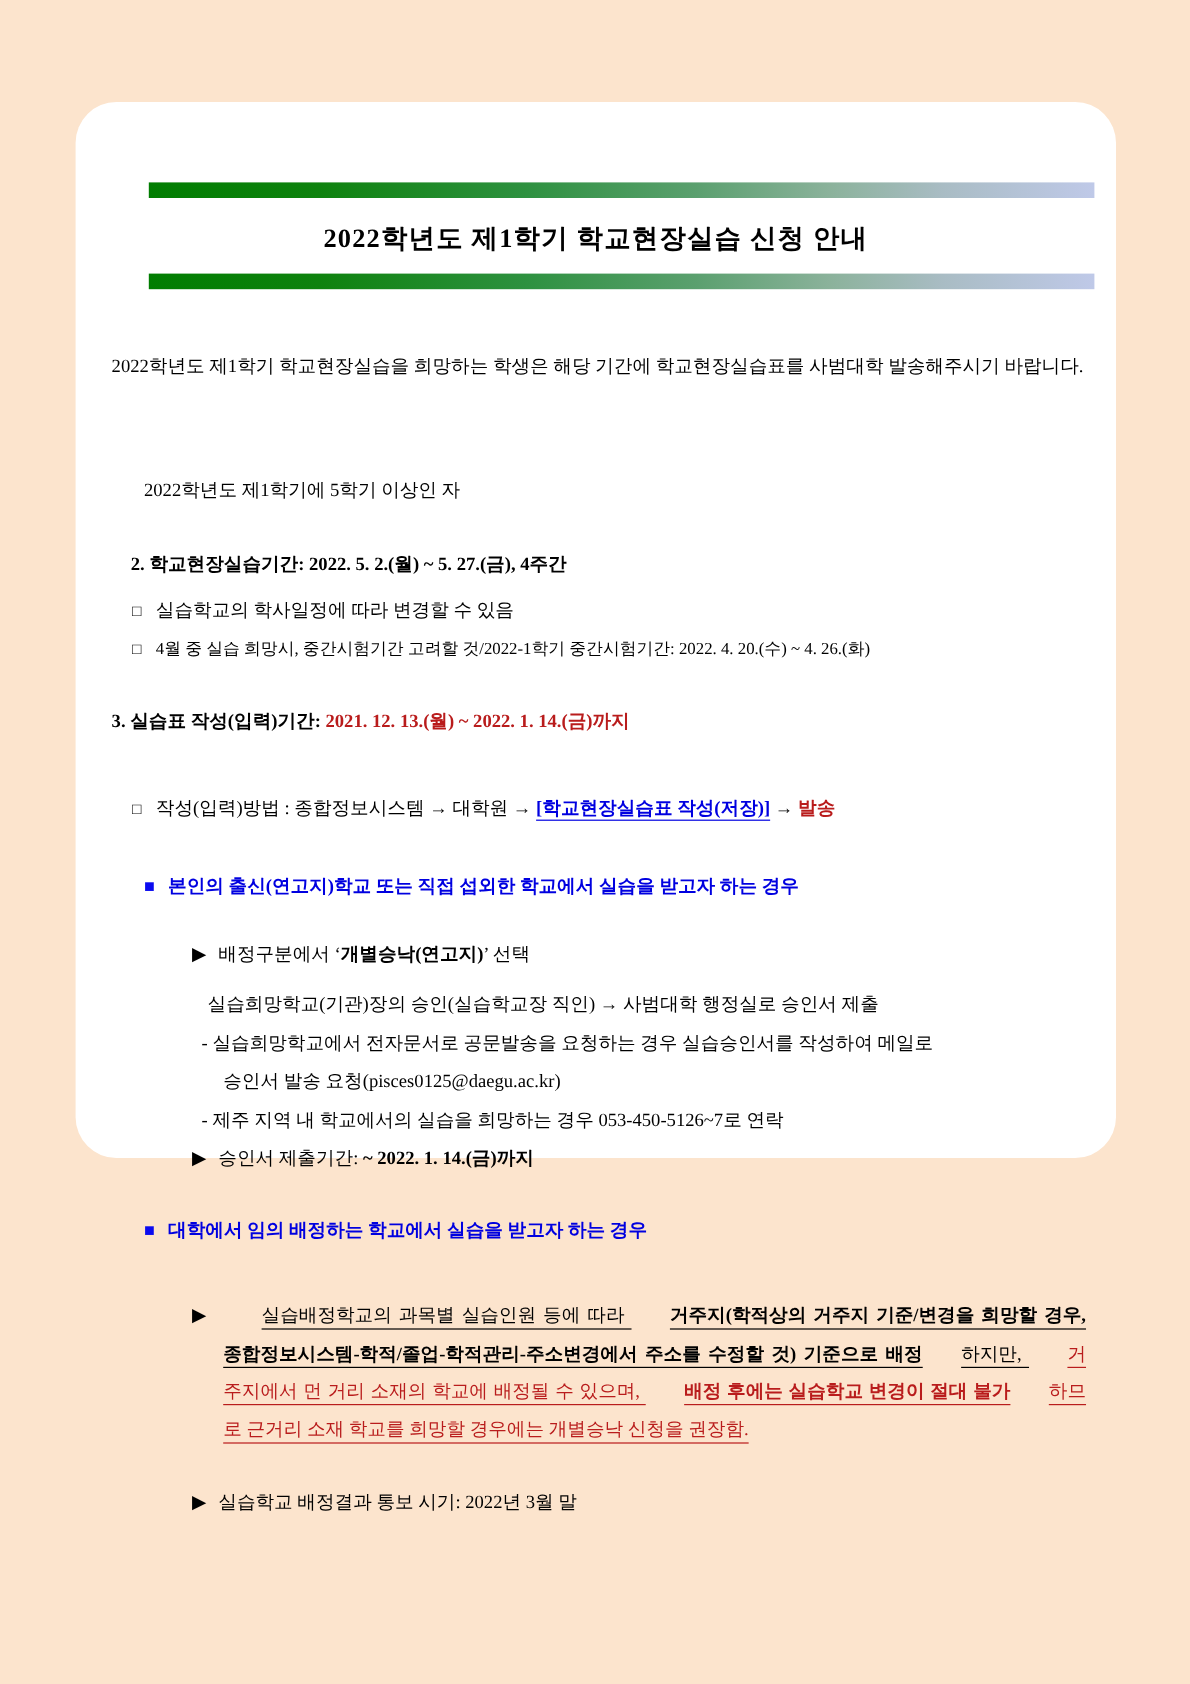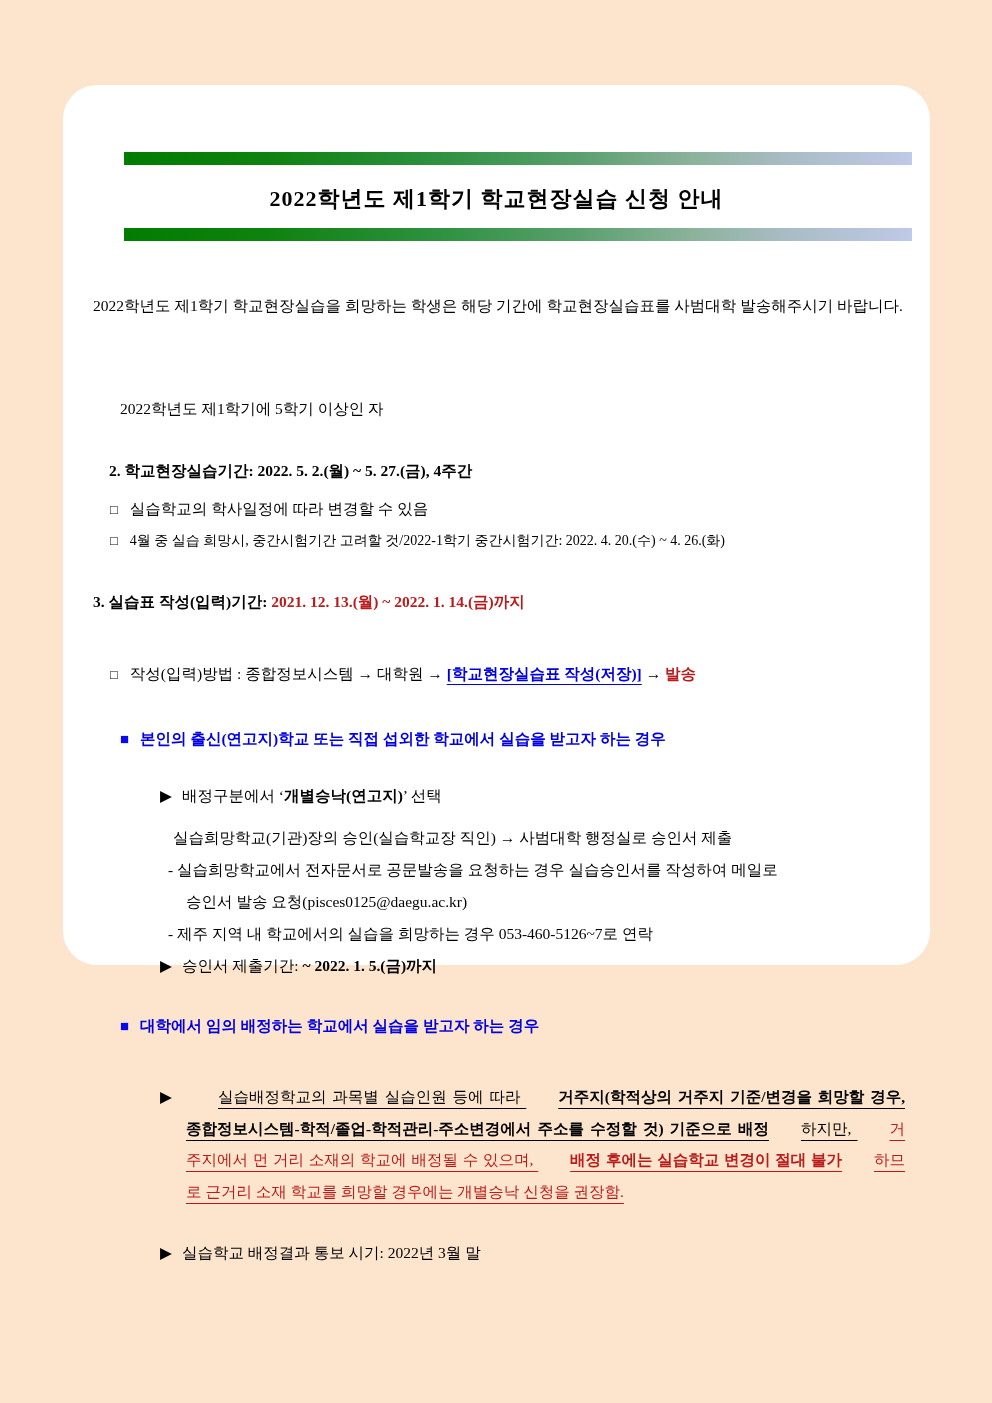--- a/index.html
+++ b/index.html
@@ -80,22 +80,22 @@
   <div class="line sec2-i2"><span class="sq">□</span><span>4월 중 실습 희망시, 중간시험기간 고려할 것/2022-1학기 중간시험기간: 2022. 4. 20.(수) ~ 4. 26.(화)</span></div>
 
   <div class="line sec3-head"><span>3. 실습표 작성(입력)기간: </span><span class="red">2021. 12. 13.(월) ~ 2022. 1. 14.(금)까지</span></div>
   <div class="line sec3-i1"><span class="sq">□</span><span>작성(입력)방법 : 종합정보시스템 → 대학원 → </span><span class="blue b u">[학교현장실습표 작성(저장)]</span><span> → </span><span class="red b">발송</span></div>
 
   <div class="line case1-head blue"><span class="bluesq">■</span><span>본인의 출신(연고지)학교 또는 직접 섭외한 학교에서 실습을 받고자 하는 경우</span></div>
   <div class="line c1l1"><span class="mk">▶</span><span>배정구분에서 ‘</span><span class="b">개별승낙(연고지)</span><span>’ 선택</span></div>
   <div class="line c1l3">실습희망학교(기관)장의 승인(실습학교장 직인) → 사범대학 행정실로 승인서 제출</div>
   <div class="line c1l4">- 실습희망학교에서 전자문서로 공문발송을 요청하는 경우 실습승인서를 작성하여 메일로</div>
   <div class="line c1l5">승인서 발송 요청(pisces0125@daegu.ac.kr)</div>
-  <div class="line c1l6">- 제주 지역 내 학교에서의 실습을 희망하는 경우 053-460-5126~7로 연락</div>
-  <div class="line c1l7"><span class="mk">▶</span><span>승인서 제출기간: </span><span class="b">~ 2022. 1. 5.(금)까지</span></div>
+  <div class="line c1l6">- 제주 지역 내 학교에서의 실습을 희망하는 경우 053-450-5126~7로 연락</div>
+  <div class="line c1l7"><span class="mk">▶</span><span>승인서 제출기간: </span><span class="b">~ 2022. 1. 14.(금)까지</span></div>
 
   <div class="line case2-head blue"><span class="bluesq">■</span><span>대학에서 임의 배정하는 학교에서 실습을 받고자 하는 경우</span></div>
 
   <div class="line c2p-marker">▶</div>
   <div class="wrap c2para"><span>실습배정학교의 과목별 실습인원 등에 따라 </span><span class="b">거주지(학적상의 거주지 기준/변경을 희망할 경우, 종합정보시스템-학적/졸업-학적관리-주소변경에서 주소를 수정할 것) 기준으로 배정</span><span>하지만, </span><span class="red">거주지에서 먼 거리 소재의 학교에 배정될 수 있으며, </span><span class="red b">배정 후에는 실습학교 변경이 절대 불가</span><span class="red">하므로 근거리 소재 학교를 희망할 경우에는 개별승낙 신청을 권장함.</span></div>
 
   <div class="line c2l3"><span class="mk">▶</span><span>실습학교 배정결과 통보 시기: 2022년 3월 말</span></div>
 
 </div>
 

